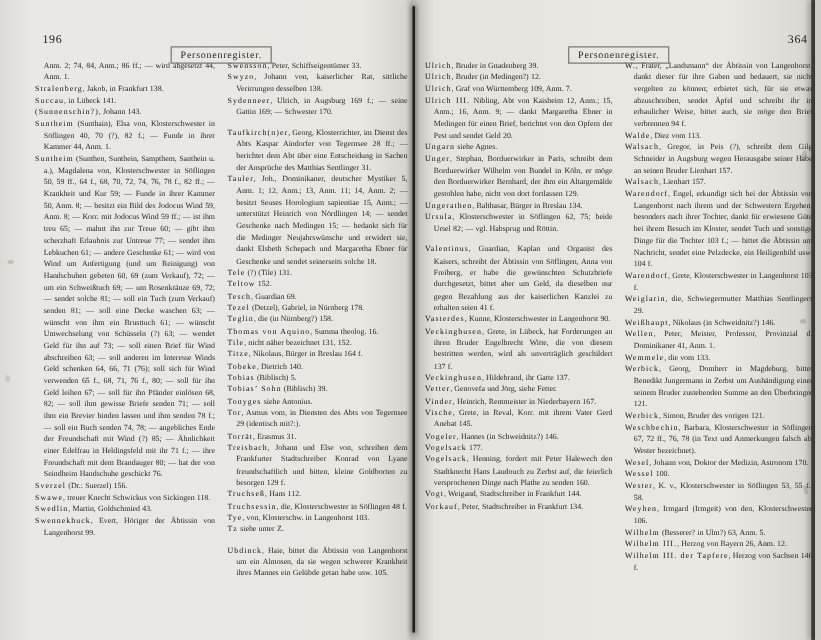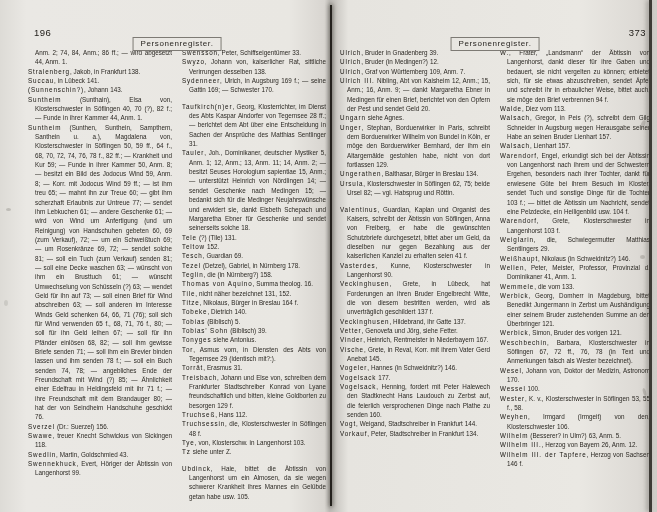--- a/index.html
+++ b/index.html
@@ -2,21 +2,21 @@
 <html><head>
 <meta charset="utf-8">
 <style>
   html,body { margin:0; padding:0; background:#9a9894; }
   #scan {
     position:relative; width:657px; height:512px; overflow:hidden;
     background:
       linear-gradient(90deg,
         #dddbd6 0%, #eae8e4 4%, #e9e7e2 44%, #d8d5d0 49.4%,
         #bdbab5 50.2%, #e6e4df 53%, #eae8e3 88%, #dddad5 97%, #cfccc7 100%);
-    font-family:Liberation Sans, sans-serif;
+    font-family:Liberation Serif, serif;
     color:#26231f;
   }
   .page { position:absolute; top:26px; height:482px; }
   .page-left  { left:28px;  width:298px; }
   .page-right { left:340px; width:310px; }
 
   .page-header { position:relative; height:15px; margin-bottom:7px; }
   .page-number { position:absolute; top:1px; font-size:9.5px; letter-spacing:0.5px; color:#23201c; }
   .page-left  .page-number { left:6px; }
   .page-right .page-number { right:4px; }
@@ -99,21 +99,21 @@
           <p class="entry"><span class="headword">Tye</span>, von, Klosterschw. in Langenhorst 103.</p>
           <p class="entry"><span class="headword">Tz</span> siehe unter Z.</p>
           <p class="entry gap"><span class="headword">Ubdinck</span>, Haie, bittet die Äbtissin von Langenhorst um ein Almosen, da sie wegen schwerer Krankheit ihres Mannes ein Gelübde getan habe usw. 105.</p>
         </div>
     </div>
   </div>
 
   <div class="page page-right">
     <div class="page-header">
       <span class="running-title">Personenregister.</span>
-      <span class="page-number">373</span>
+      <span class="page-number">364</span>
     </div>
     <div class="cols">
       <div class="col">
           <p class="entry"><span class="headword">Ulrich</span>, Bruder in Gnadenberg 39.</p>
           <p class="entry"><span class="headword">Ulrich</span>, Bruder (in Medingen?) 12.</p>
           <p class="entry"><span class="headword">Ulrich</span>, Graf von Württemberg 109, Anm. 7.</p>
           <p class="entry"><span class="headword">Ulrich III.</span> Nibling, Abt von Kaisheim 12, Anm.; 15, Anm.; 16, Anm. 9; — dankt Margaretha Ebner in Medingen für einen Brief, berichtet von den Opfern der Pest und sendet Geld 20.</p>
           <p class="entry"><span class="headword">Ungarn</span> siehe Agnes.</p>
           <p class="entry"><span class="headword">Unger</span>, Stephan, Borduerwirker in Paris, schreibt dem Borduerwirker Wilhelm von Bundel in Köln, er möge den Borduerwirker Bernhard, der ihm ein Altargemälde gestohlen habe, nicht von dort fortlassen 129.</p>
           <p class="entry"><span class="headword">Ungerathen</span>, Balthasar, Bürger in Breslau 134.</p>

